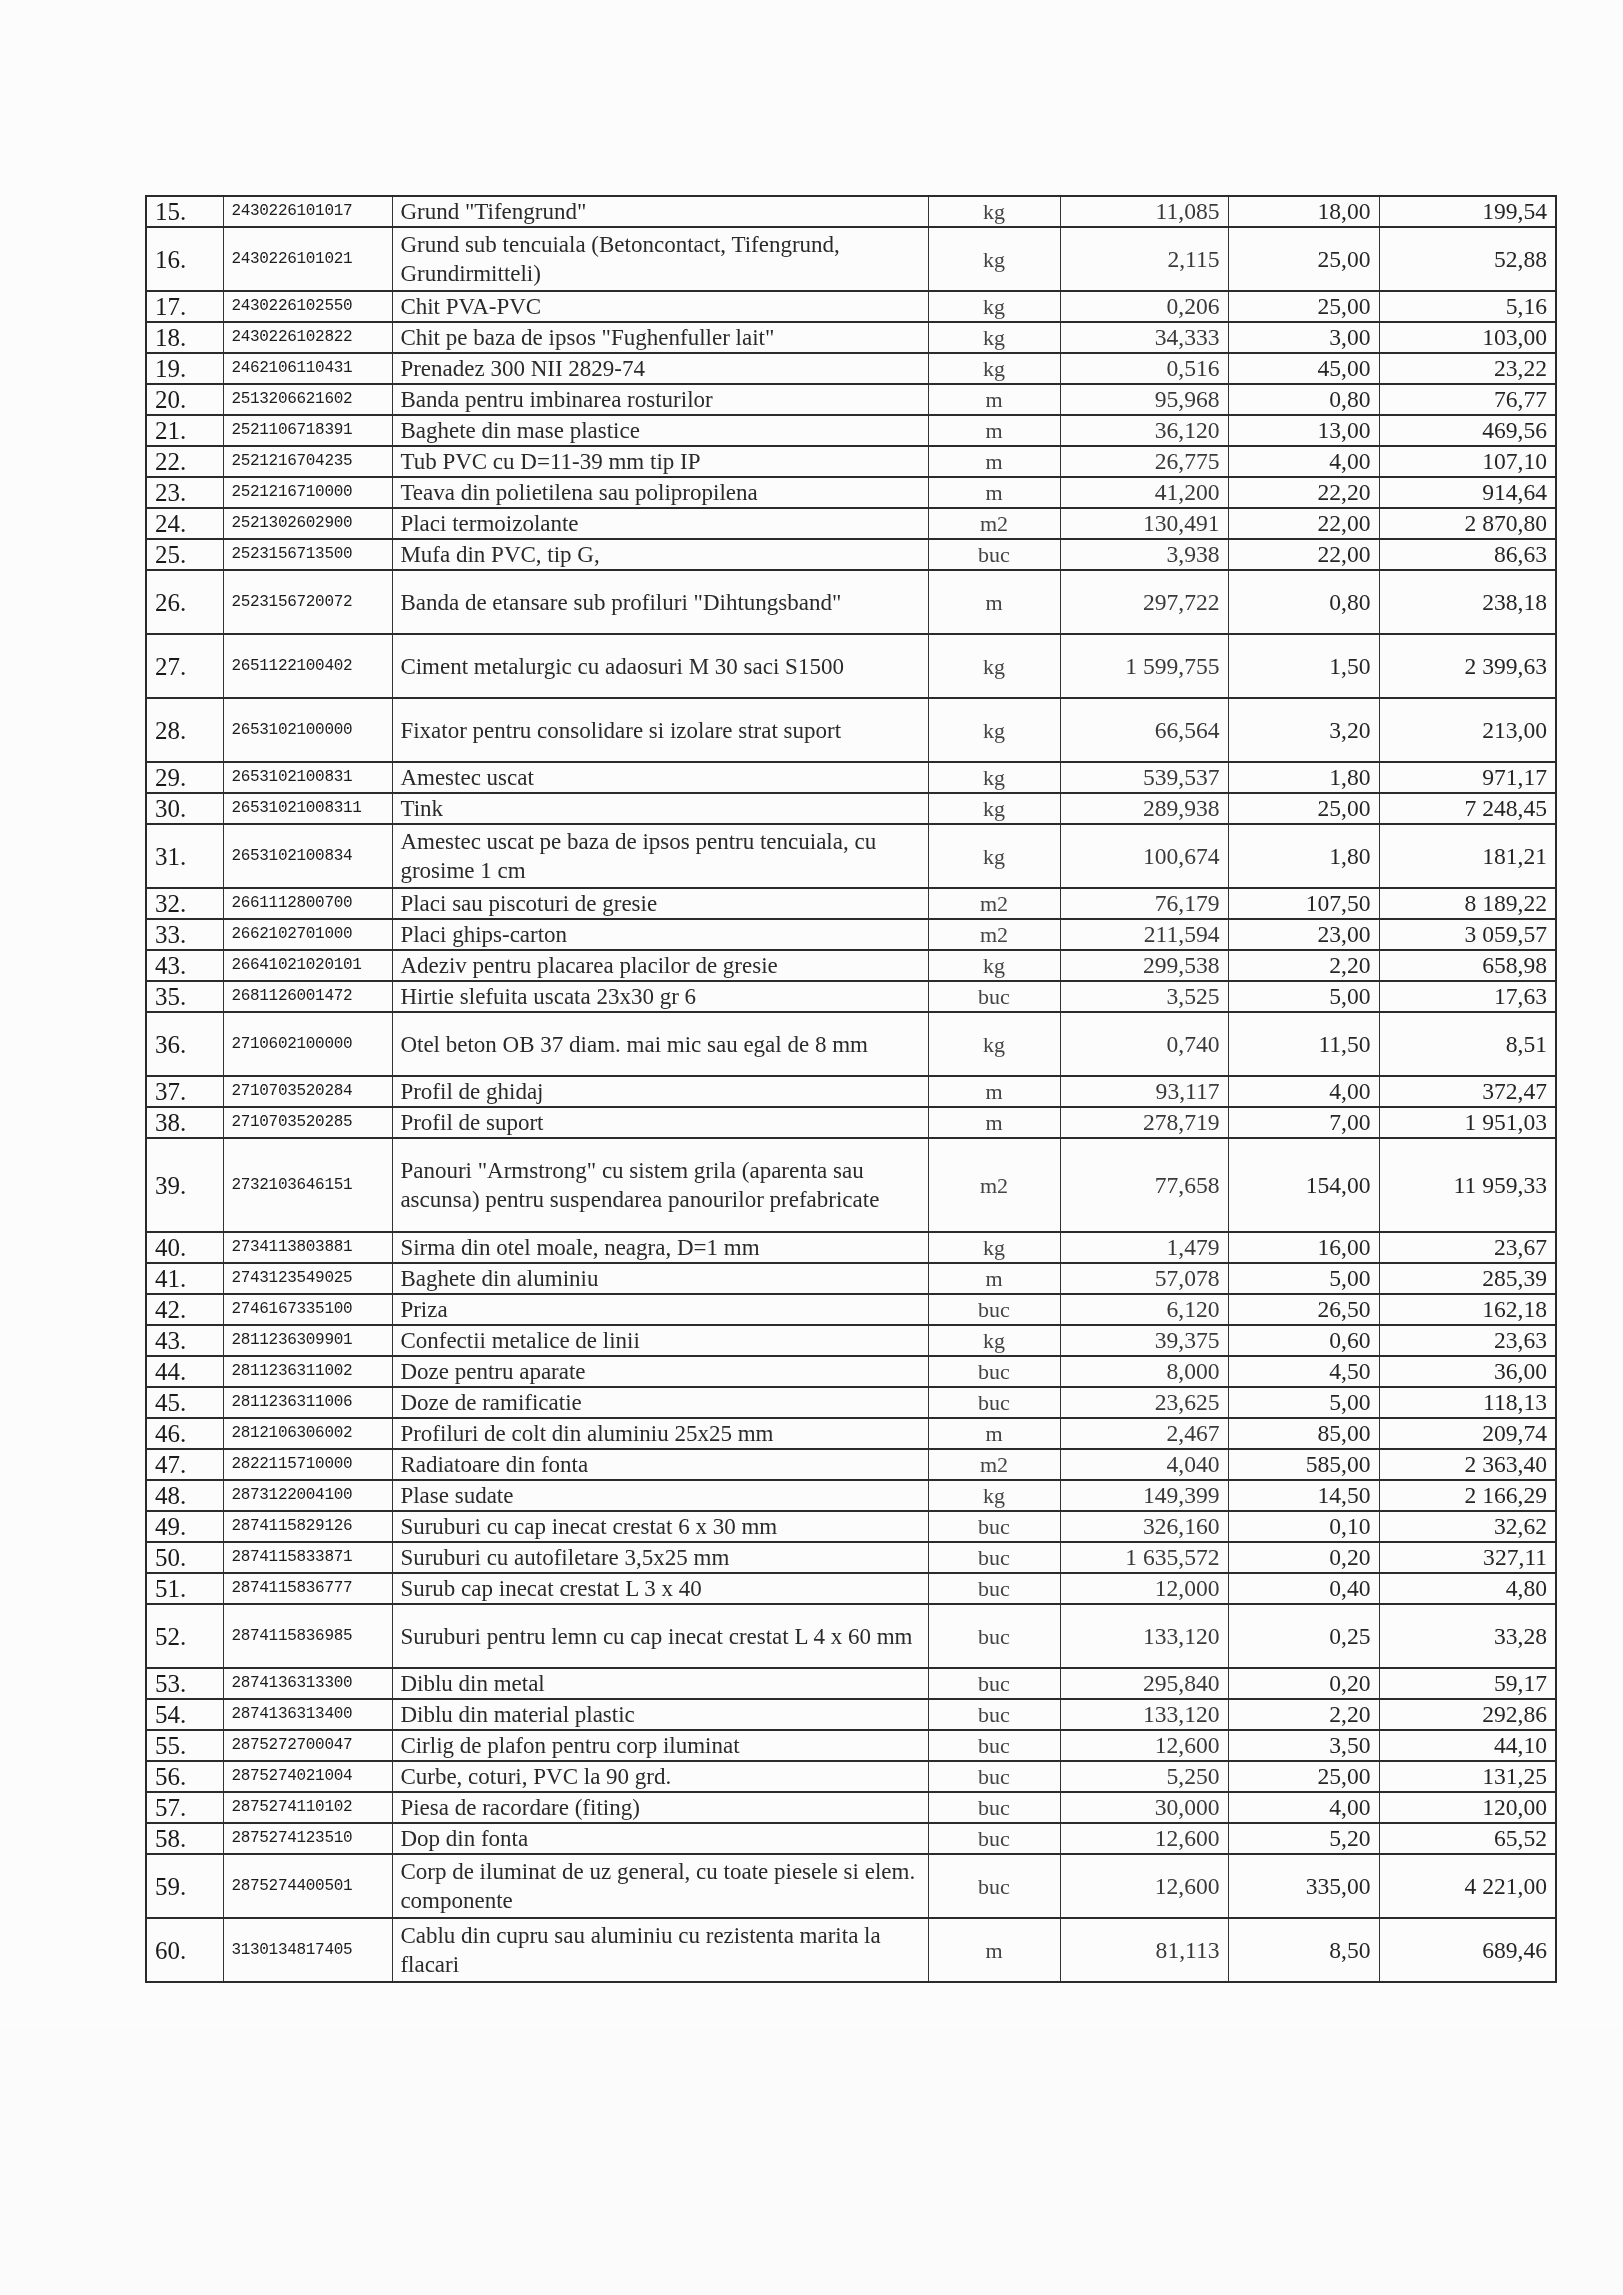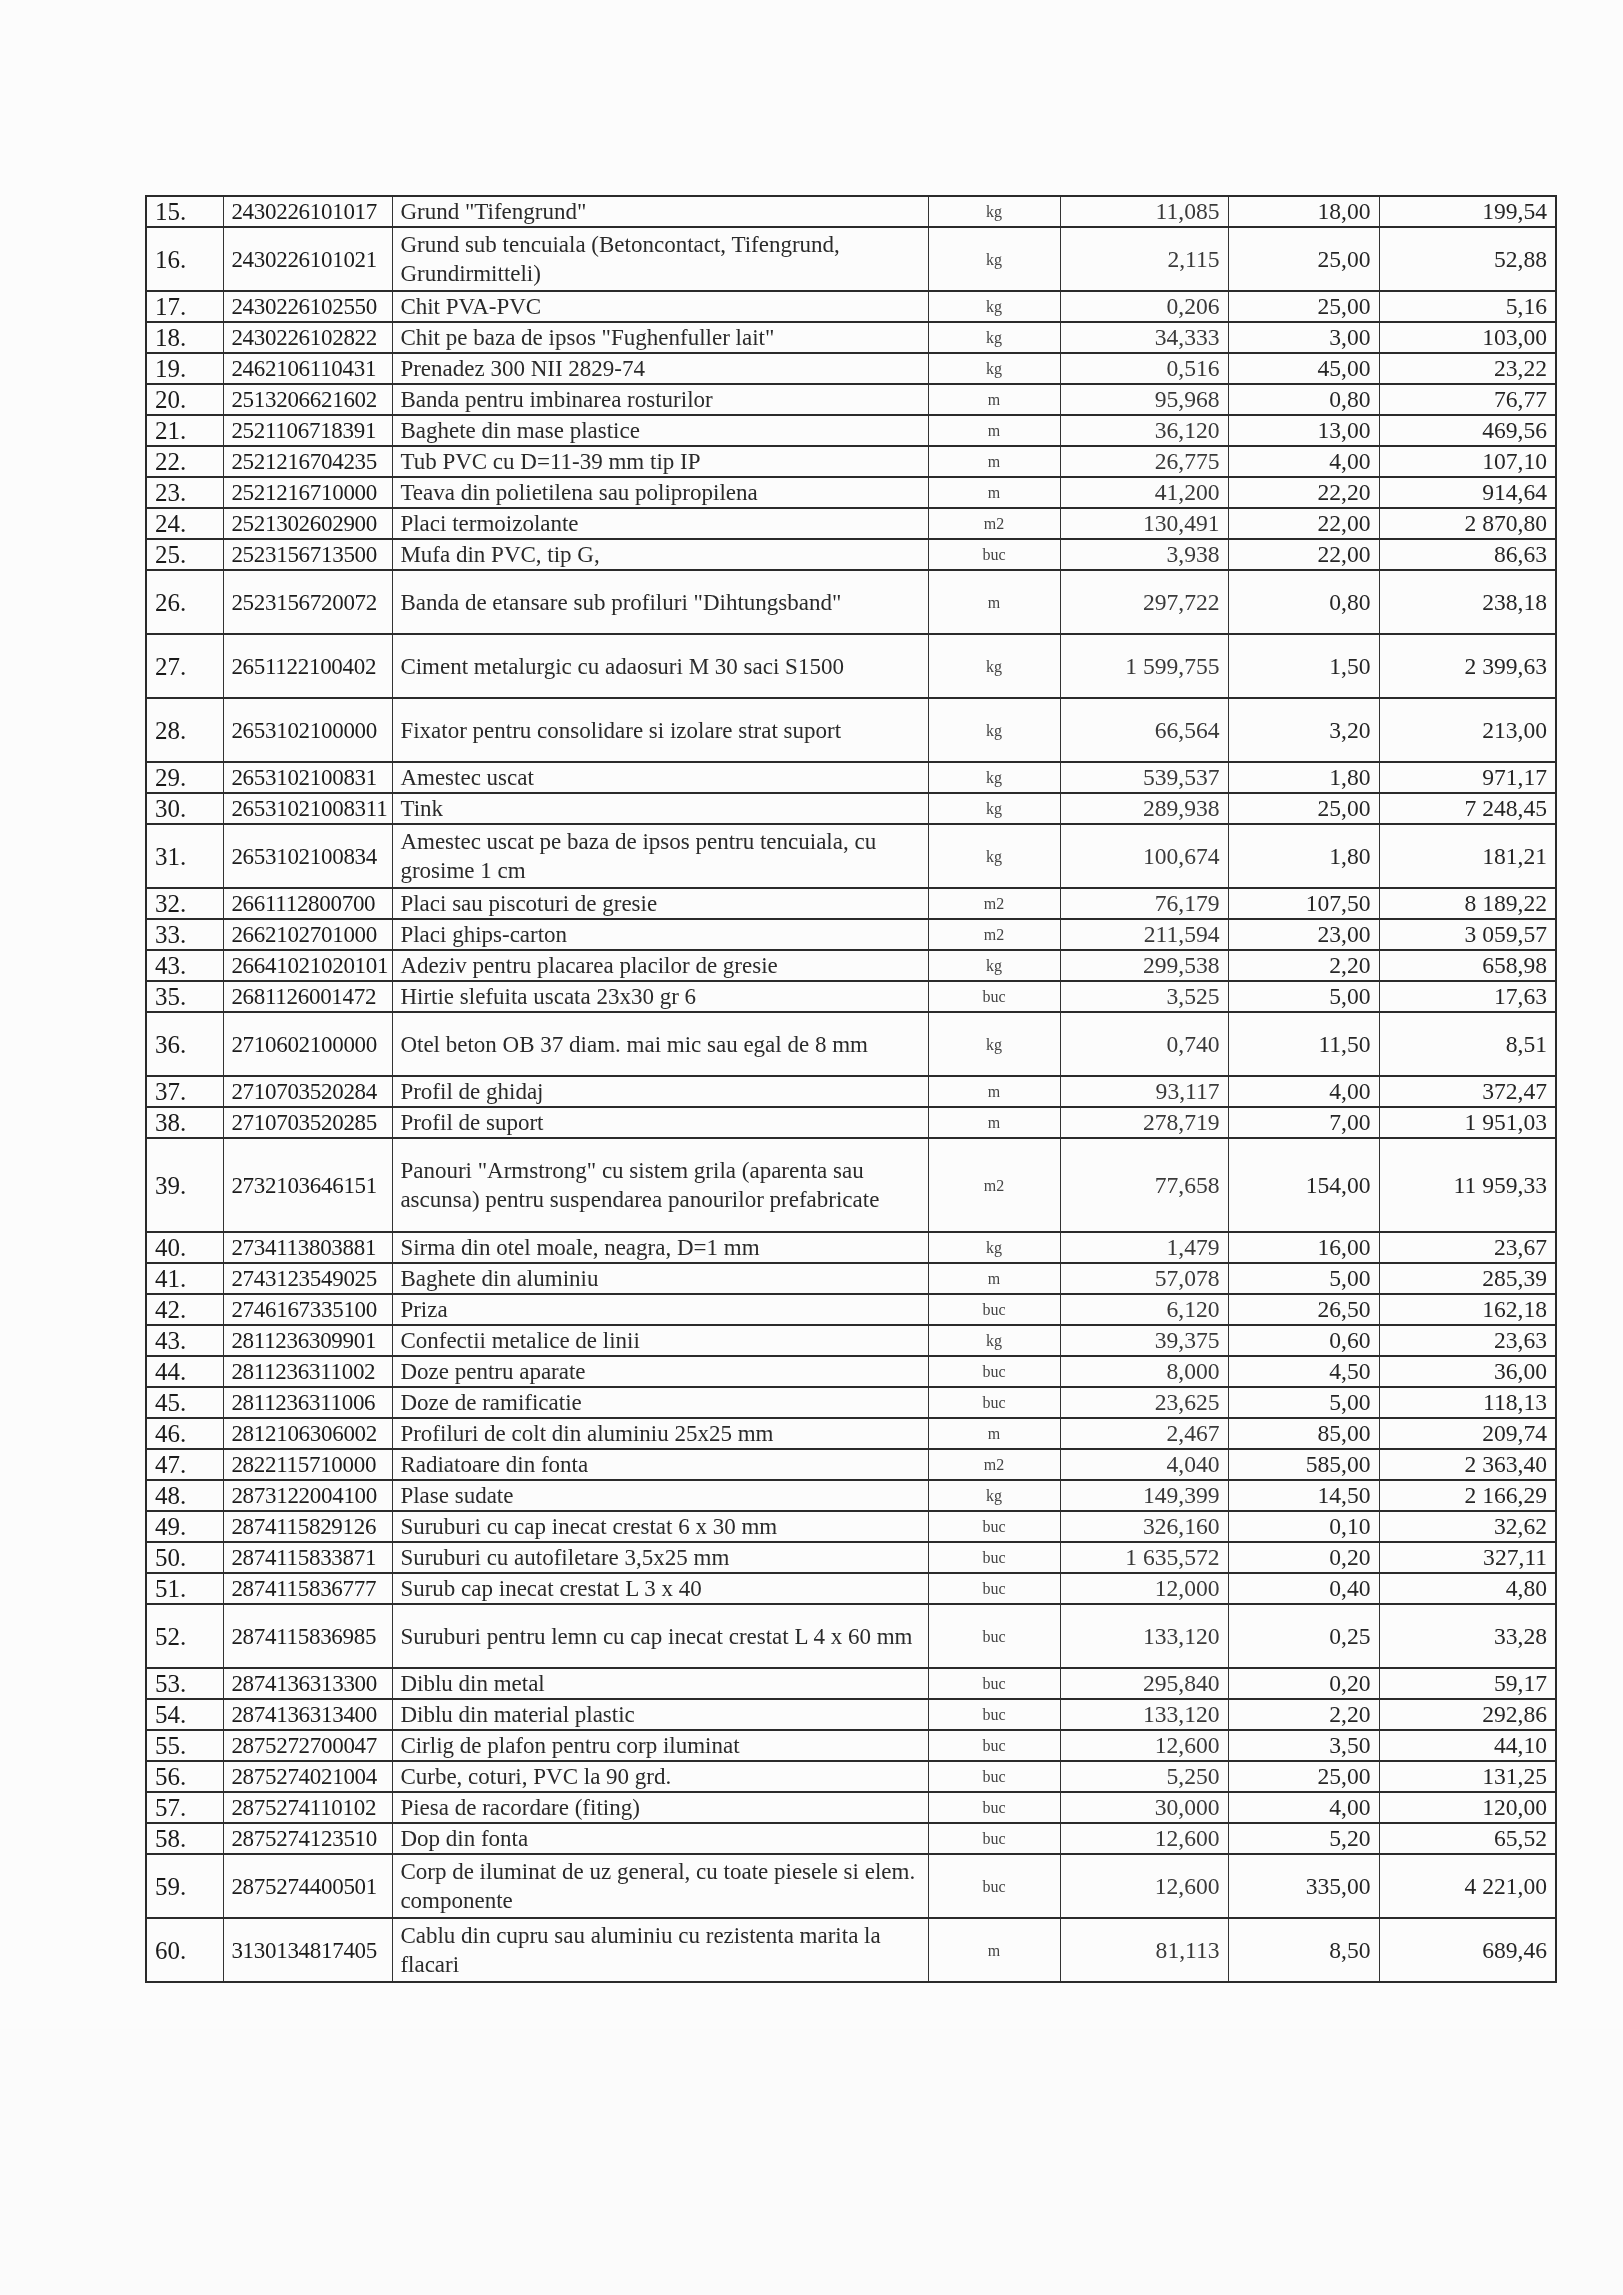--- a/index.html
+++ b/index.html
@@ -48,34 +48,35 @@
     col.c-total { width: 177px; }
 
     td.nr {
       font-size: 25px;
       vertical-align: top;
       padding-top: 1.3px;
       padding-left: 9.2px;
       color: #1a1a1a;
     }
     td.code {
-      font-size: 23px;
+      font-size: 16px;
       letter-spacing: -0.3px;
       color: #1c1c1c;
       white-space: nowrap;
       padding-left: 6.5px;
+      font-family: Liberation Mono, monospace;
     }
     td.desc {
       font-size: 23px;
       color: #2a2a2a;
       line-height: 30px;
     }
     td.unit {
       text-align: center;
-      font-size: 16px;
+      font-size: 22px;
       color: #444;
       font-family: Liberation Serif, serif;
     }
     td.qty, td.price, td.total {
       text-align: right;
       font-size: 23.6px;
       color: #262626;
       white-space: nowrap;
     }
     td.qty { color: #3a3a3a; }

